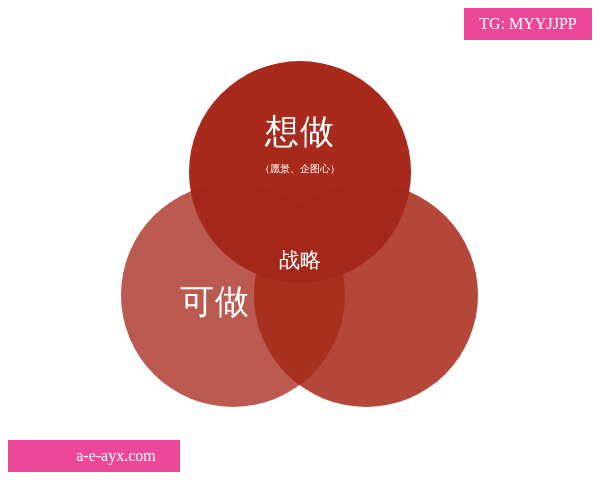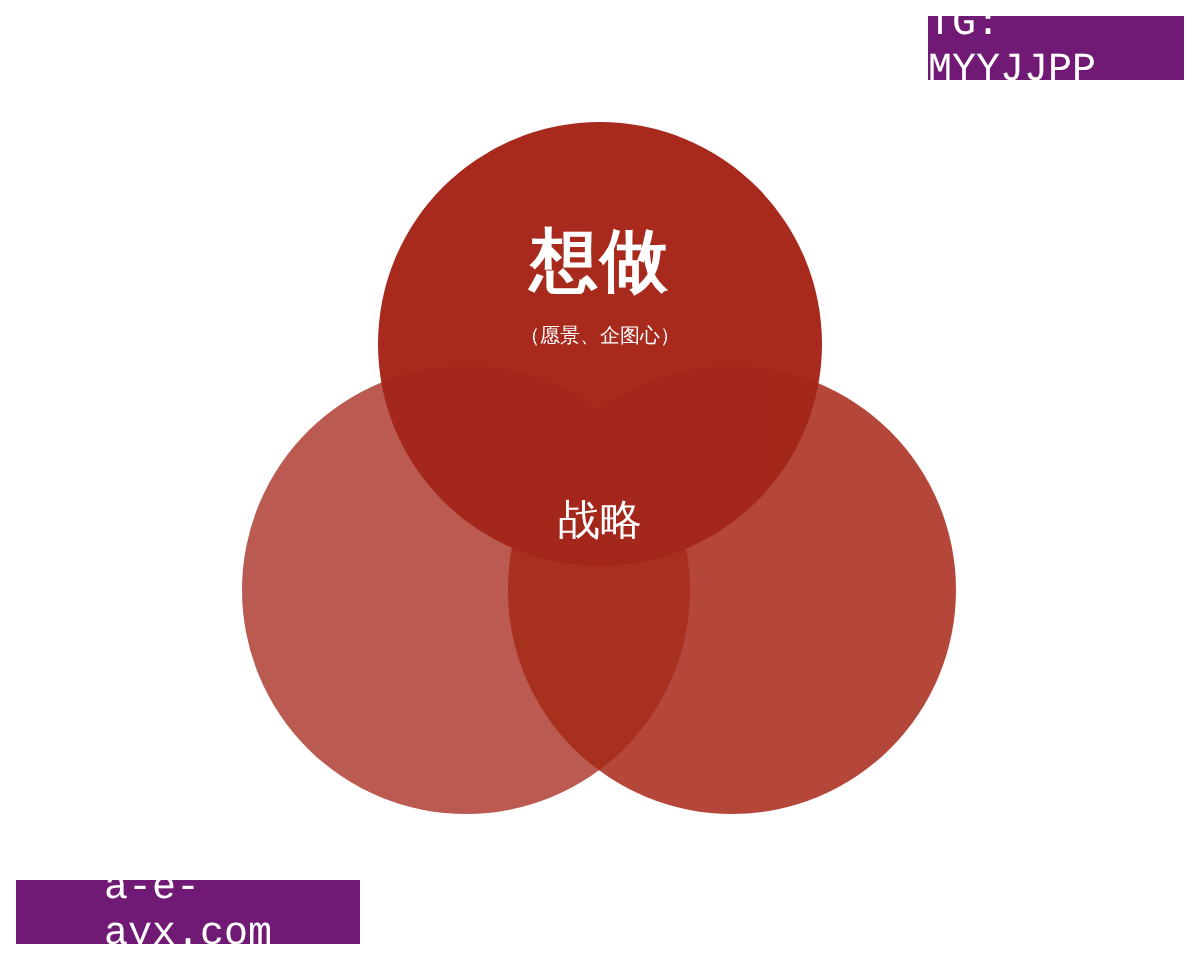--- a/index.html
+++ b/index.html
@@ -5,27 +5,27 @@
     html, body { margin: 0; padding: 0; }
     body {
       width: 600px; height: 480px; background: #ffffff;
       position: relative; overflow: hidden;
       font-family: "DejaVu Sans", "Liberation Sans", sans-serif;
     }
     .venn { position: absolute; left: 0; top: 0; width: 600px; height: 480px; }
     .label { position: absolute; text-align: center; color: #ffffff; }
     .title {
       font-family: "DejaVu Serif", "Liberation Serif", serif;
-      font-weight: bold; font-size: 34px; line-height: 38px; letter-spacing: 1px;
+      font-weight: normal; font-size: 34px; line-height: 38px; letter-spacing: 1px;
     }
     .sub { font-size: 10px; line-height: 14px; margin-top: 12px; }
     .center-label { font-size: 21px; line-height: 24px; font-weight: normal; }
     .watermark {
-      position: absolute; background: #701a75; color: #ffffff;
-      font-family: Liberation Mono, monospace; font-size: 20px;
+      position: absolute; background: #ec4899; color: #ffffff;
+      font-family: Liberation Serif, serif; font-size: 16px;
       display: flex; align-items: center; justify-content: center;
     }
     .wm-top { left: 464px; top: 8px; width: 128px; height: 32px; }
     .wm-bottom { left: 8px; top: 440px; width: 128px; height: 32px; padding-left: 44px; }
   </style>
 </head>
 <body>
 
 <svg class="venn" width="600" height="480" viewBox="0 0 600 480">
   <defs>
@@ -47,20 +47,21 @@
     <circle cx="366" cy="295" r="112" fill="#9a2418"></circle>
   </g>
 </svg>
 
 <div class="label" style="left:230px; top:112px; width:140px;">
   <div class="title">想做</div>
   <div class="sub">（愿景、企图心）</div>
 </div>
 
 <div class="label" style="left:145px; top:282px; width:140px;">
+  <div class="title">可做</div>
 </div>
 
 <div class="label" style="left:313px; top:282px; width:140px;">
 </div>
 
 <div class="label center-label" style="left:260px; top:248px; width:80px;">战略</div>
 
 <div class="watermark wm-top">TG: MYYJJPP</div>
 <div class="watermark wm-bottom">a-e-ayx.com</div>
 

